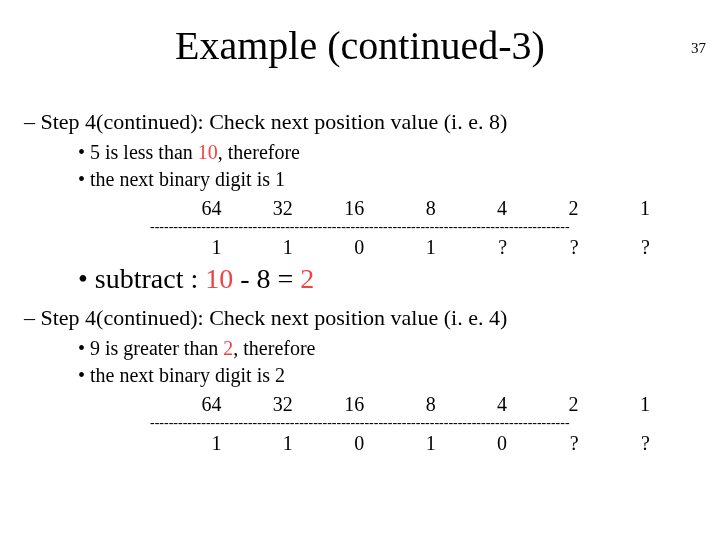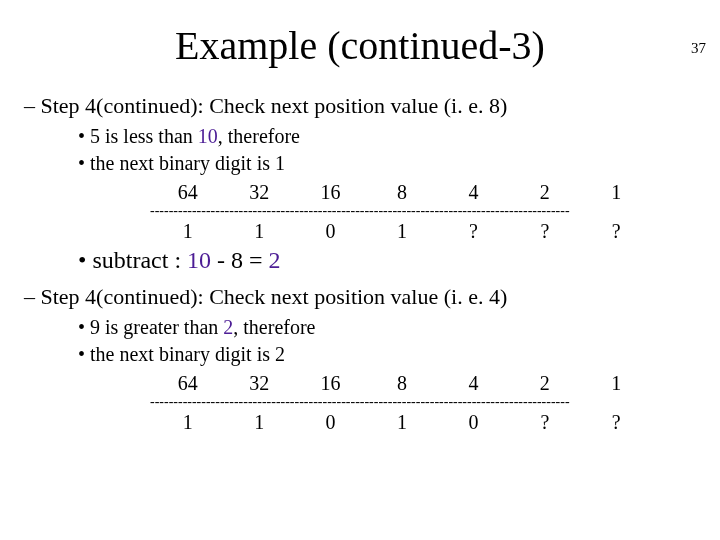--- a/index.html
+++ b/index.html
@@ -1,30 +1,30 @@
 <!DOCTYPE html>
 <html><head>
 <meta charset="utf-8">
 <style>
   html,body{margin:0;padding:0;width:720px;height:540px;background:#fff;
             font-family:"Times New Roman",Times,serif;color:#000}
   .slide{position:relative;width:720px;height:540px;box-sizing:border-box}
   .pagenum{position:absolute;top:18px;right:14px;font-size:15px}
-  .title{text-align:center;font-size:40px;margin-top:22px;margin-bottom:24px}
+  .title{text-align:center;font-size:40px;margin-top:22px;margin-bottom:40px}
   .step{font-size:22px;margin:10px 0 6px 44px}
   .step::before{content:"– ";margin-left:-20px}
   .bul{font-size:20px;margin:4px 0 2px 96px}
   .bul::before{content:"• ";margin-left:-18px}
-  .red{color:#4c1d95}
-  .sub{font-size:24px;margin:4px 0 0 96px}
+  .red{color:#ef4444}
+  .sub{font-size:28px;margin:4px 0 0 96px}
   .sub::before{content:"• ";margin-left:-18px}
   
   .tbl{margin:6px 0 0 150px;width:500px;font-size:20px}
   .row{display:flex}
-  .cell{flex:1;text-align:center;padding-left:4px}
+  .cell{flex:1;text-align:right;padding-left:4px}
   .rule{color:#000;font-size:14px;letter-spacing:0;
         white-space:nowrap;overflow:hidden;line-height:10px;margin:2px 0 4px}
 </style>
 </head>
 <body>
 
 <div class="slide">
 
   <div class="pagenum">37</div>
 

